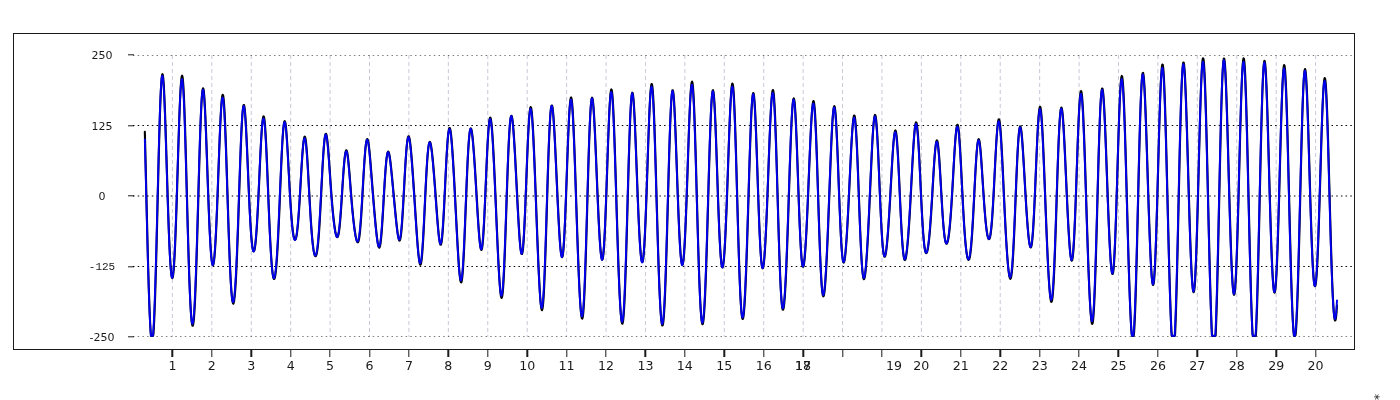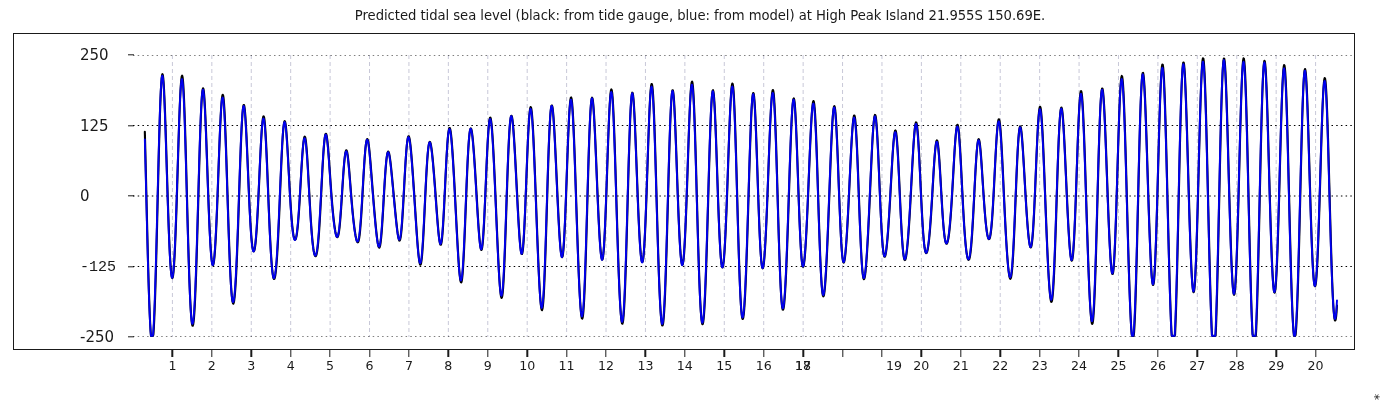--- a/index.html
+++ b/index.html
@@ -12,21 +12,21 @@
   #chart-title{position:absolute;left:0;top:8px;width:1400px;text-align:center;
     font-size:13.2px;color:#1a1a1a;letter-spacing:-0.05px;}
 
   #stats-block{position:absolute;left:8px;top:134px;width:122px;text-align:center;
     font-size:12.4px;color:#1a1a1a;line-height:15.1px;}
   #stats-block div{white-space:nowrap;}
 
   #plot-area{position:absolute;left:133px;top:55px;width:1222px;height:282px;}
   #plot-svg{display:block;width:1222px;height:282px;}
 
-  .ytick-label{position:absolute;font-size:15px;color:#1a1a1a;text-align:left;
+  .ytick-label{position:absolute;font-size:11px;color:#1a1a1a;text-align:center;
     width:44px;transform:translateY(-50%);}
   .ytick-mark{position:absolute;left:128px;width:6px;height:1.4px;background:#1a1a1a;
     transform:translateY(-50%);}
 
   .xtick-label{position:absolute;font-size:12.6px;color:#1a1a1a;text-align:center;
     width:40px;transform:translateX(-50%);top:358px;}
   .xtick-mark{position:absolute;width:1.4px;height:7px;background:#1a1a1a;
     top:350px;transform:translateX(-50%);}
 
   #xaxis-title{position:absolute;left:0;top:378px;width:1400px;text-align:center;
@@ -35,21 +35,20 @@
   #copyright{position:absolute;right:-2px;top:0;height:400px;width:22px;
     font-size:12.2px;color:#1a1a1a;white-space:nowrap;}
   #copyright span{position:absolute;transform:rotate(-90deg);transform-origin:right bottom;
     right:16px;bottom:6px;}
 </style>
 </head>
 <body>
 
 <div id="root">
 
-  <div id="chart-title">Predicted tidal sea level (black: from tide gauge, blue: from model) at High Peak Island 21.955S 150.69E.</div>
 
   <div id="outer-frame"></div>
 
 
   <div id="ytick-labels">
       <div class="ytick-label" style="left: 80px; top: 55px;">250</div>
       <div class="ytick-mark" style="top: 55px;"></div>
       <div class="ytick-label" style="left: 80px; top: 125.5px;">125</div>
       <div class="ytick-mark" style="top: 125.5px;"></div>
       <div class="ytick-label" style="left: 80px; top: 196px;">0</div>

